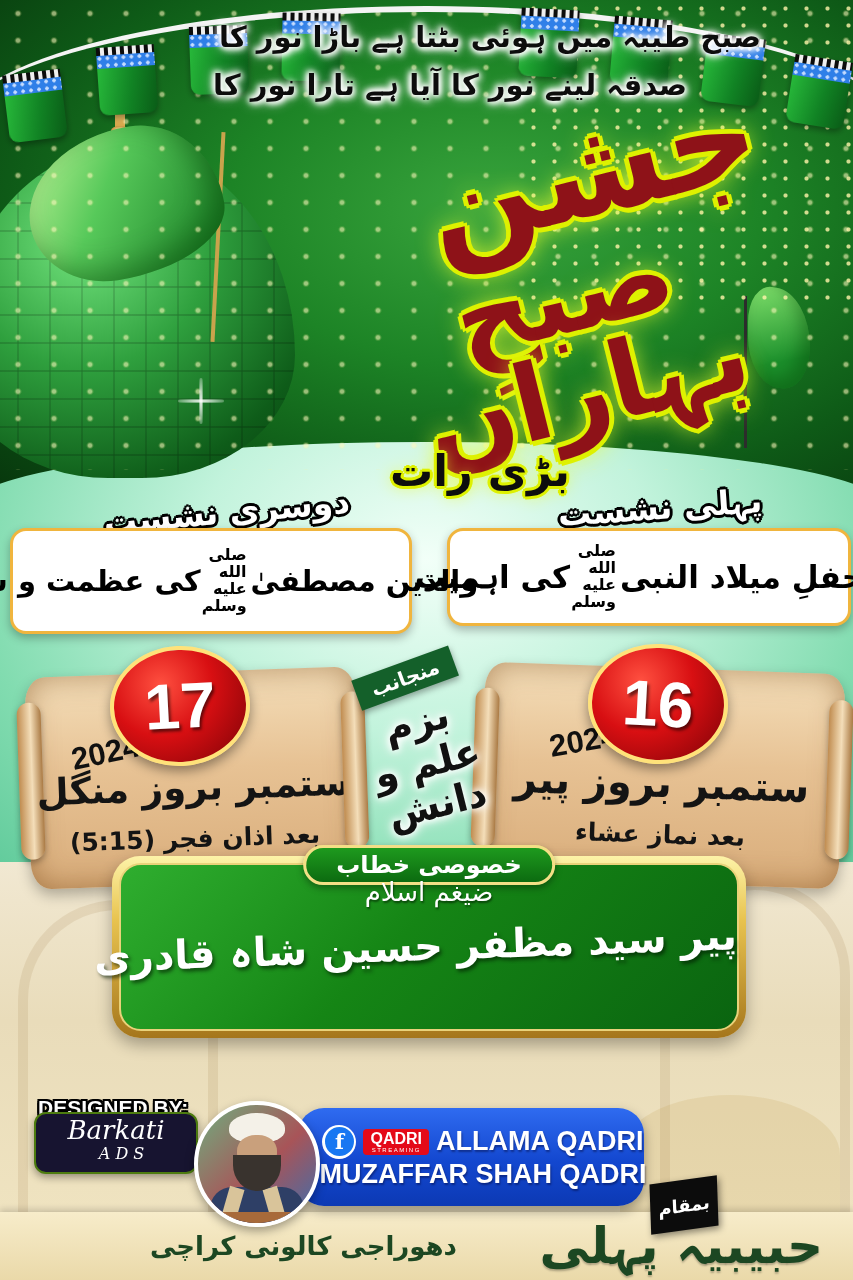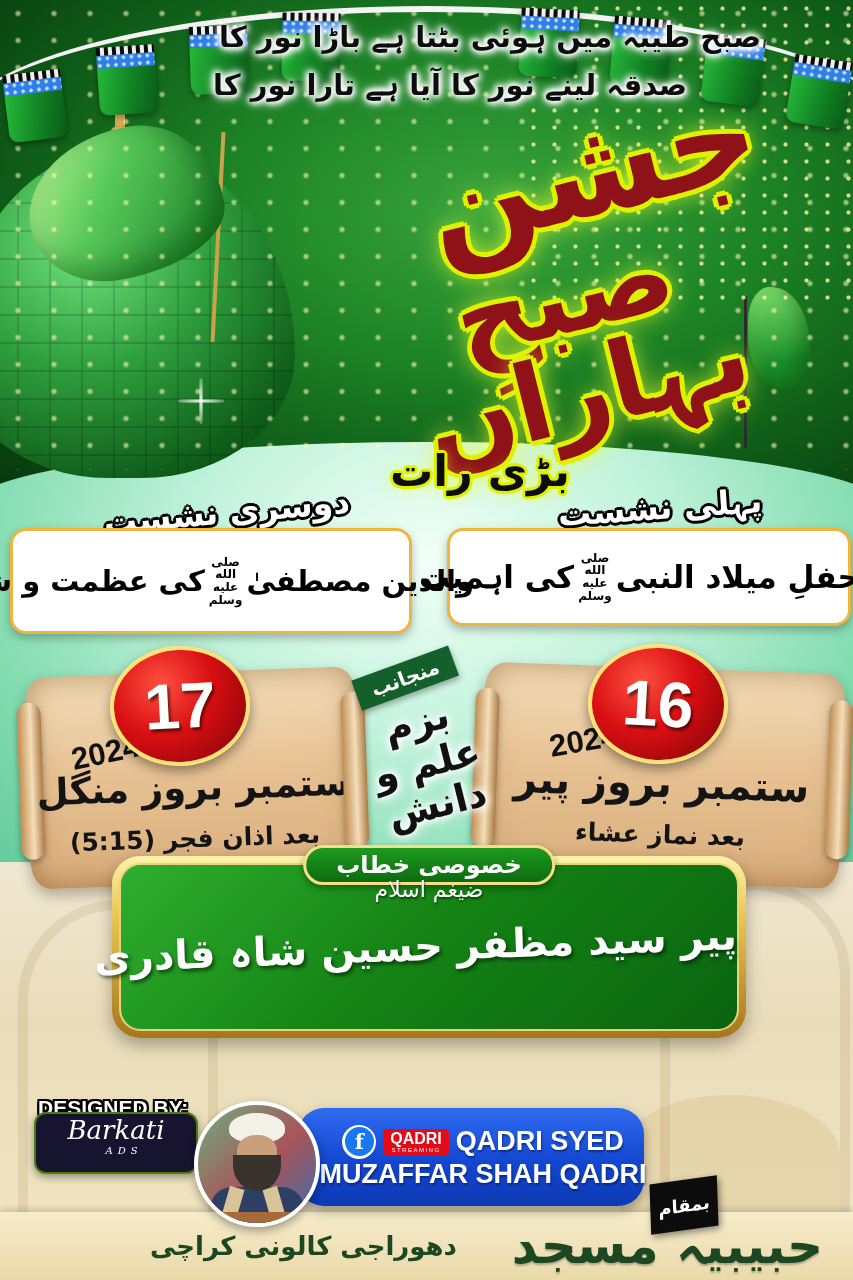--- a/index.html
+++ b/index.html
@@ -61,21 +61,21 @@
     text-shadow:3px 3px 0 #def100,-3px -3px 0 #def100,3px -3px 0 #def100,-3px 3px 0 #def100,
       0 5px 0 #def100,0 -5px 0 #def100,5px 0 0 #def100,-5px 0 0 #def100,0 0 26px #eaff30,0 0 2px #fff;}
   .subtitle{color:#0d0d0d;font-weight:bold;font-size:43px;direction:rtl;text-align:center;
     text-shadow:2px 2px 0 #def100,-2px -2px 0 #def100,2px -2px 0 #def100,-2px 2px 0 #def100,
       0 3px 0 #def100,0 -3px 0 #def100,3px 0 0 #def100,-3px 0 0 #def100,0 0 16px #eaff30;}
   .s-label{font-size:33px;font-weight:bold;color:#fff;direction:rtl;text-align:center;white-space:nowrap;
     text-shadow:2px 2px 0 #000,-2px -2px 0 #000,2px -2px 0 #000,-2px 2px 0 #000,0 3px 0 #000,3px 0 0 #000,-3px 0 0 #000,0 -3px 0 #000;}
   .s-box{background:#fff;border:3px solid #f0b53e;border-radius:16px;display:flex;align-items:center;
     justify-content:center;direction:rtl;color:#000;font-weight:bold;white-space:nowrap;
     box-shadow:0 4px 10px rgba(0,0,0,.28);}
-  .honor{display:inline-block;font-size:12px;line-height:1.05;max-width:42px;text-align:center;
+  .honor{display:inline-block;font-size:16px;line-height:1.05;max-width:42px;
     vertical-align:super;margin:0 4px;white-space:normal;font-weight:bold;}
 
   
   .scroll{background:linear-gradient(180deg,#f4deb9 0%,#e7c294 45%,#d9ad7b 100%);border-radius:20px/26px;
     box-shadow:inset 0 0 30px rgba(120,70,20,.5),0 6px 14px rgba(0,0,0,.28);}
   .scroll::before,.scroll::after{content:"";position:absolute;top:12%;width:24px;height:74%;border-radius:12px;
     background:linear-gradient(90deg,#c08c50,#f4deb9 55%,#aa7a44);box-shadow:0 3px 6px rgba(0,0,0,.3);}
   .scroll::before{left:-9px;}
   .scroll::after{right:-9px;}
   .badge{width:132px;height:112px;border:4px solid #ffe27a;border-radius:50%;
@@ -94,32 +94,32 @@
     text-shadow:0 0 6px #fff,0 0 10px #fff,0 0 14px #fff;}
 
   
   .frame{left:112px;top:856px;width:634px;height:182px;border-radius:28px;padding:7px;box-sizing:border-box;
     background:linear-gradient(180deg,#fdf3a8 0%,#e8c34f 35%,#a5761c 100%);box-shadow:0 7px 16px rgba(0,0,0,.3);}
   .frame-inner{width:100%;height:100%;border-radius:22px;position:relative;border:2px solid #e9d27a;box-sizing:border-box;
     background:linear-gradient(135deg,#2fae2f 0%,#158515 45%,#0a6410 100%);}
   .tab{position:absolute;left:50%;top:-20px;transform:translateX(-50%);white-space:nowrap;
     background:linear-gradient(180deg,#1e9a1e,#0c6b10);border:3px solid #f3df86;border-radius:22px;
     color:#fff;font-size:24px;font-weight:bold;padding:3px 30px;direction:rtl;box-shadow:0 3px 7px rgba(0,0,0,.35);}
-  .sp-title{position:absolute;top:12px;width:100%;text-align:center;font-size:22px;color:#fff;direction:rtl;
+  .sp-title{position:absolute;top:12px;width:100%;text-align:center;font-size:26px;color:#fff;direction:rtl;
     text-shadow:1px 2px 2px rgba(0,30,0,.6);}
   .sp-name{position:absolute;top:58px;width:100%;text-align:center;font-size:40px;font-weight:bold;color:#fff;
     direction:rtl;white-space:nowrap;transform:rotate(-2deg);text-shadow:2px 3px 4px rgba(0,25,0,.6);}
 
   
   .des-label{font-family:"Liberation Sans",sans-serif;font-size:21px;font-weight:bold;color:#fff;
     text-shadow:2px 2px 0 #000,-2px -2px 0 #000,2px -2px 0 #000,-2px 2px 0 #000,0 2px 0 #000,2px 0 0 #000,-2px 0 0 #000,0 -2px 0 #000;margin-top:12px;}
   .brand-box{width:160px;height:58px;background:#171430;border:2px solid #4d7c0f;border-radius:12px;
     color:#fff;text-align:center;box-shadow:0 3px 8px rgba(0,0,0,.4);}
   .brand1{font-family:"DejaVu Serif",serif;font-style:italic;font-size:26px;line-height:1.15;margin-top:2px;}
-  .brand2{font-family:"DejaVu Serif",serif;font-style:italic;font-size:10px;letter-spacing:5px;line-height:1;padding-left:16px;}
+  .brand2{font-family:"DejaVu Serif",serif;font-style:italic;font-size:16px;letter-spacing:5px;line-height:1;padding-left:16px;}
   .phone-box{width:172px;height:34px;background:#fff;border:2px solid #111;border-radius:10px;color:#000;
     font-family:"Liberation Sans",sans-serif;font-weight:bold;font-size:20px;display:flex;align-items:center;
     justify-content:center;box-shadow:0 3px 6px rgba(0,0,0,.35);}
 
   .photo{left:194px;top:1101px;width:118px;height:118px;border-radius:50%;border:4px solid #fff;overflow:hidden;
     background:linear-gradient(135deg,#6fae7f 0%,#a85458 55%,#3a6fb0 100%);box-shadow:0 4px 10px rgba(0,0,0,.35);z-index:5;}
   .photo div{position:absolute;}
   .turban{left:50%;top:8px;transform:translateX(-50%);width:56px;height:30px;background:#f4f1e8;border-radius:50% 50% 42% 42%;}
   .face{left:50%;top:30px;transform:translateX(-50%);width:40px;height:34px;background:#c9a07c;border-radius:46%;}
   .beard{left:50%;top:50px;transform:translateX(-50%);width:48px;height:36px;background:#39332e;border-radius:0 0 50% 50%/0 0 72% 72%;}
@@ -278,33 +278,33 @@
 
   <div class="abs fb-bar">
     <div class="fb-row">
       <div class="fb-icon">
         <div class="fb-inner">f</div>
       </div>
       <div class="live">
         <div class="live-l1">QADRI</div>
         <div class="live-l2">STREAMING</div>
       </div>
-      <div class="fbname">QADRI SYED</div>
+      <div class="fbname">ALLAMA QADRI</div>
     </div>
     <div class="fbname">MUZAFFAR SHAH QADRI</div>
   </div>
   <div class="abs photo">
     <div class="torso"></div>
     <div class="shawl" style="left:26px;transform:rotate(16deg);"></div>
     <div class="shawl" style="left:70px;transform:rotate(-16deg);"></div>
     <div class="turban"></div>
     <div class="face"></div>
     <div class="beard"></div>
     <div class="desk"></div>
   </div>
 
   <div class="abs strip" dir="rtl">
-    <div class="masjid">حبیبیہ مسجد</div>
+    <div class="masjid">حبیبیہ پہلی</div>
     <div class="loc" style="margin-left:120px;">دھوراجی کالونی کراچی</div>
   </div>
   <div class="abs venue-tag">بمقام</div>
 
 </div>
 
 </body></html>

